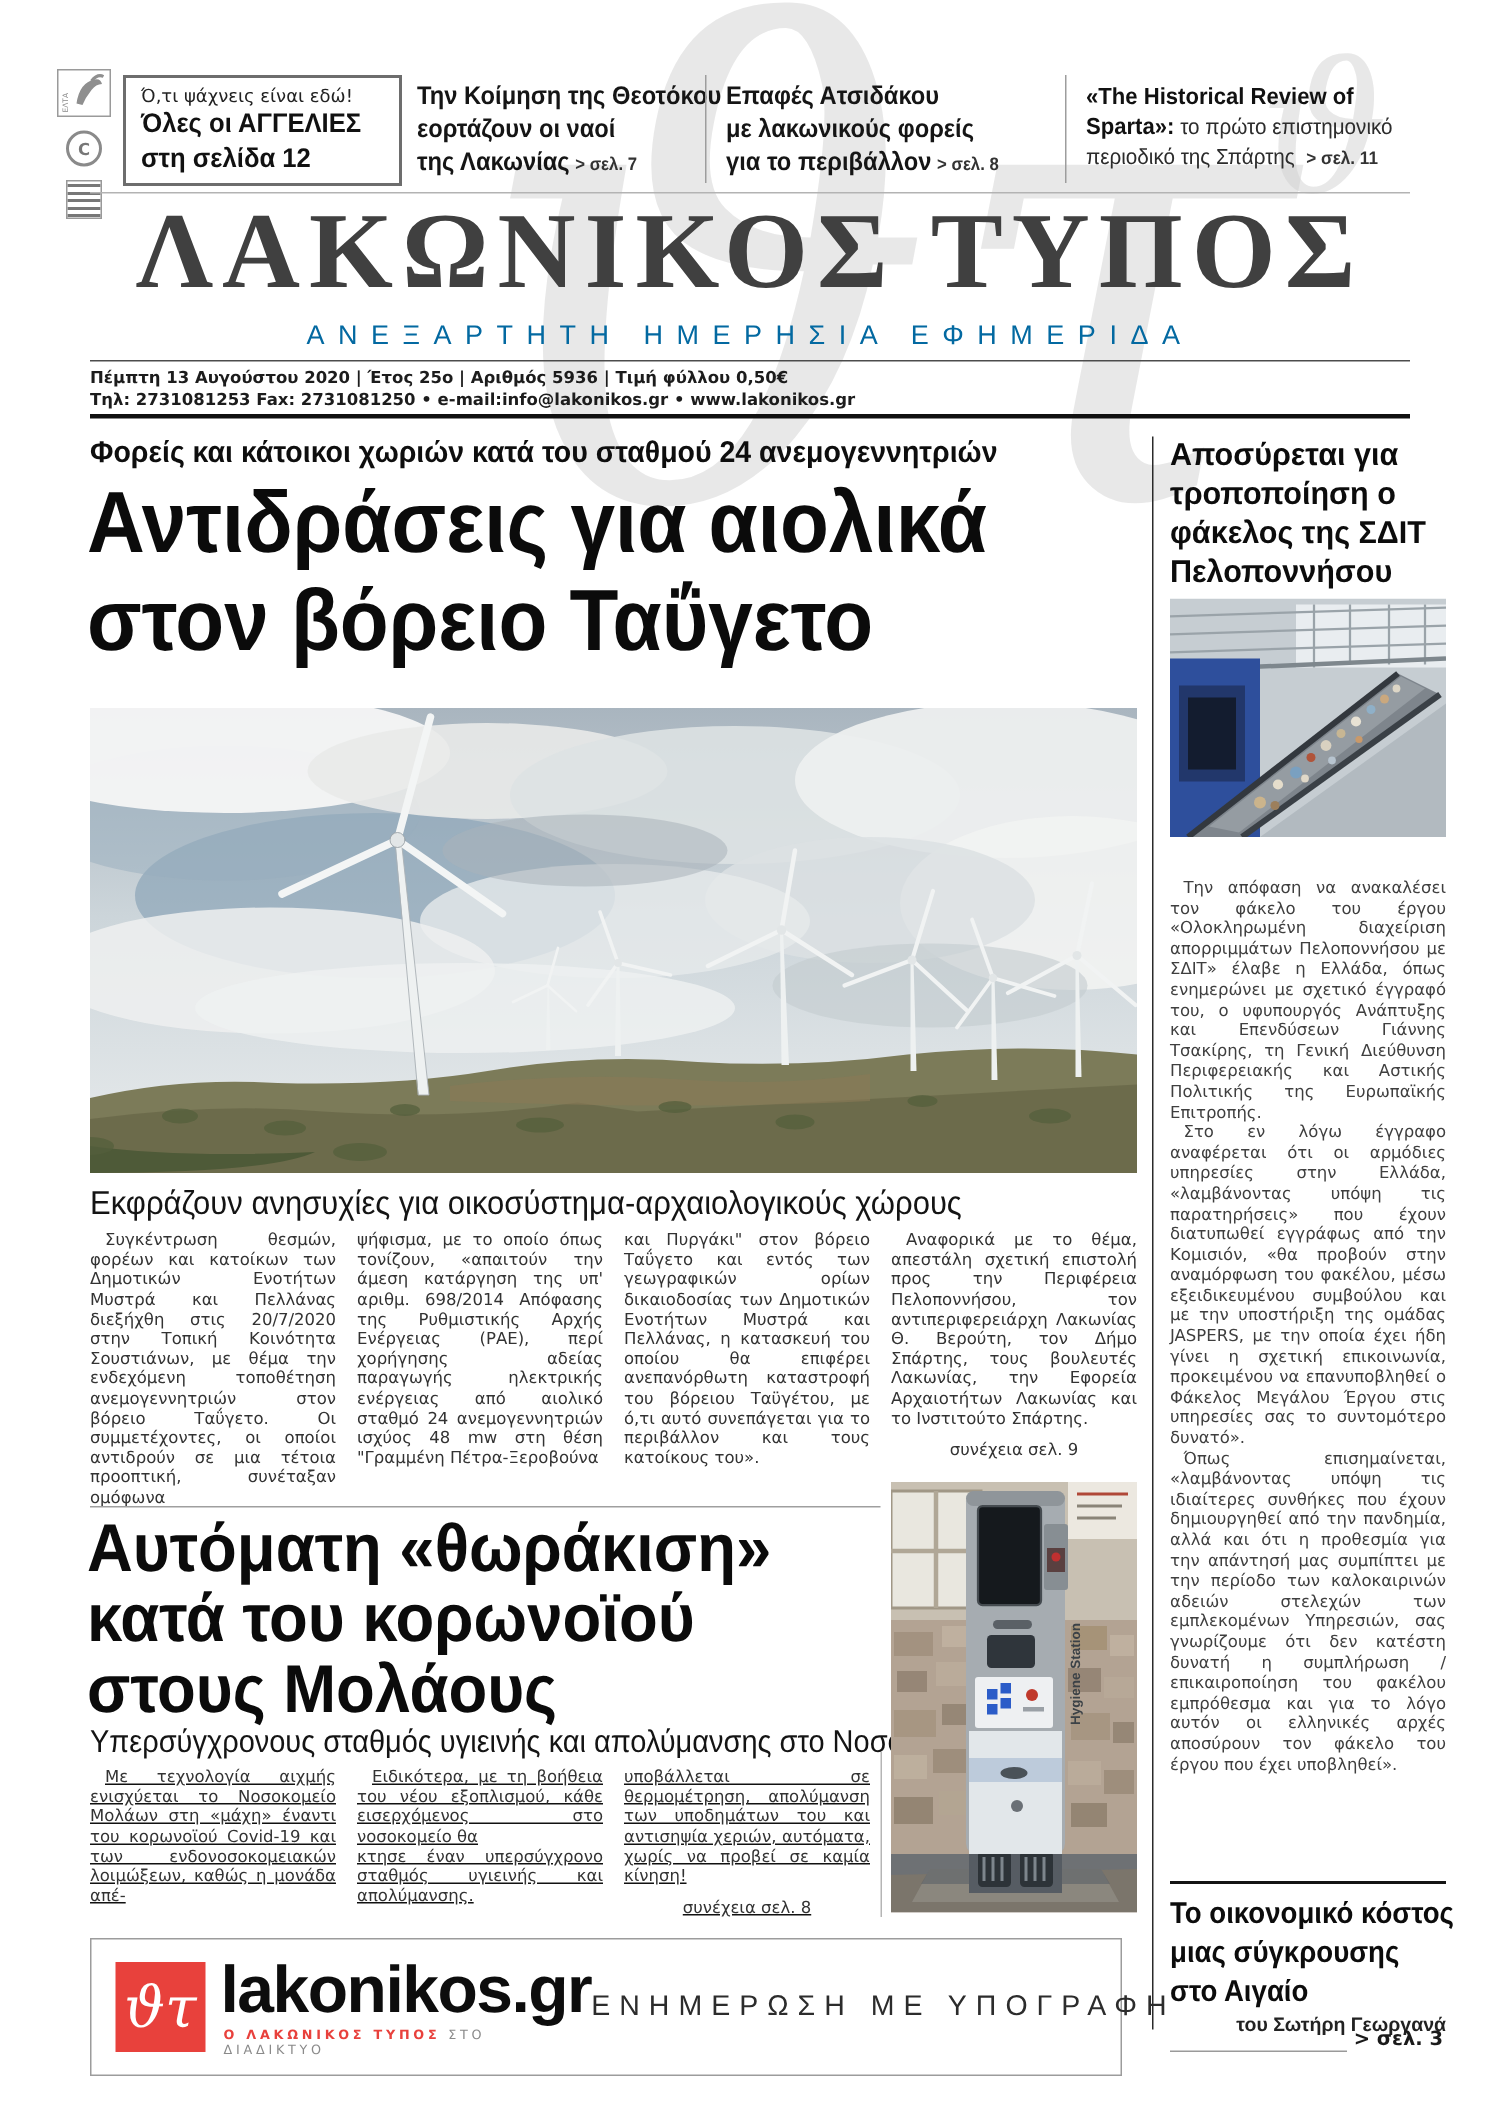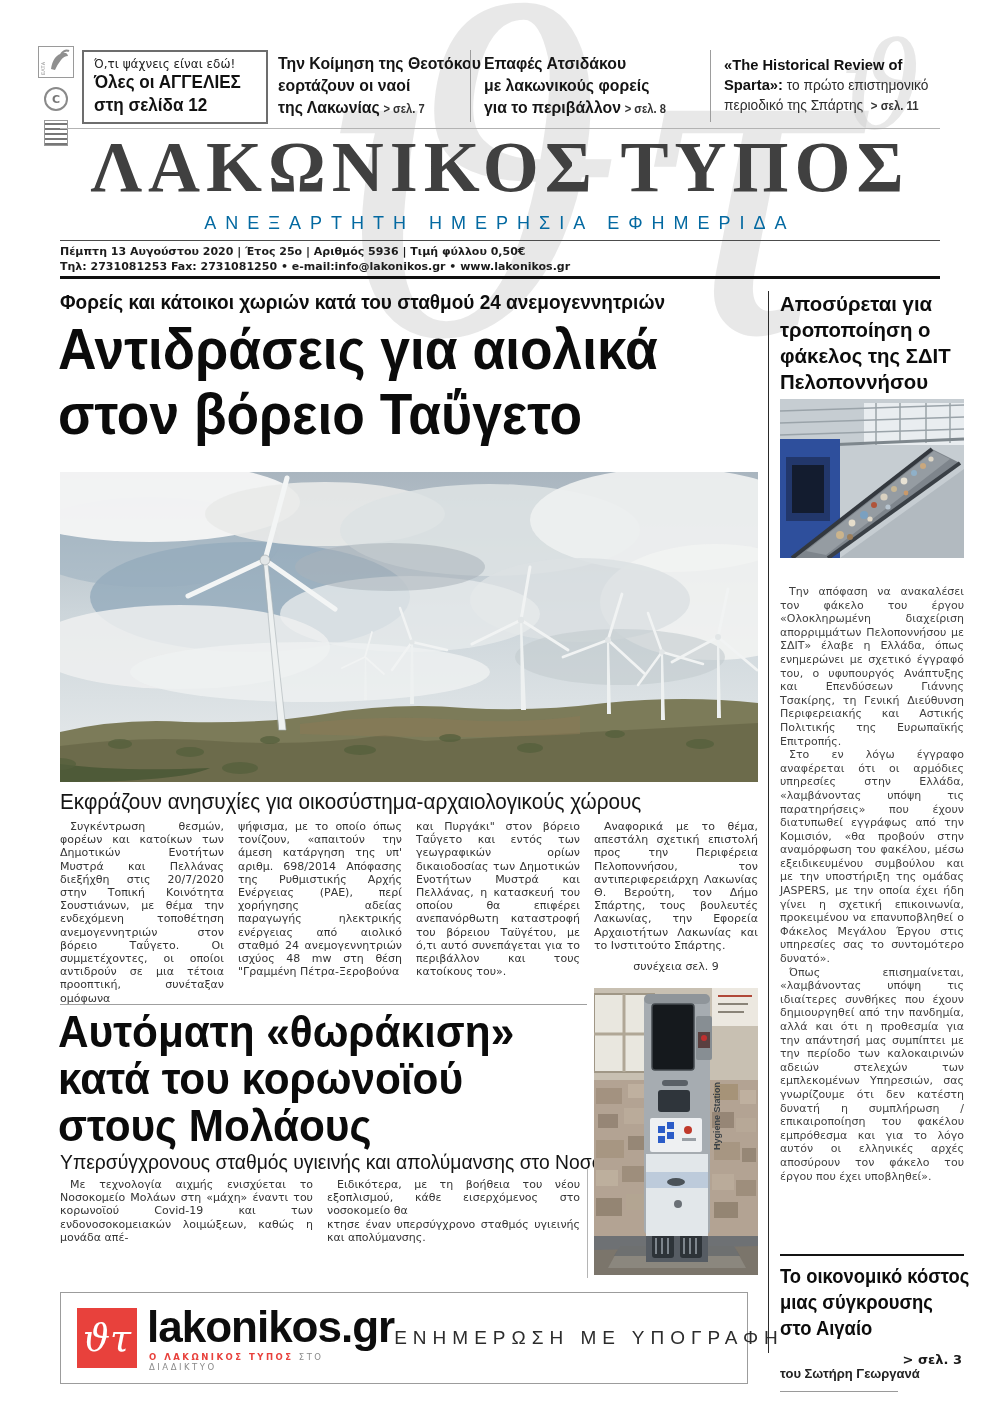--- a/index.html
+++ b/index.html
@@ -73,21 +73,21 @@
 
   .divider-lead { left:60px; top:1004px; width:527px; height:1px; background:#9f9f9f; }
 
   
   .headline2 { left:58px; top:1008px; font-family:"Liberation Sans",sans-serif; font-weight:bold;
       font-size:45px; line-height:47px; transform:scaleX(.94); transform-origin:left top;
       color:#0b0b0b; white-space:nowrap; }
   .subtitle2 { left:60px; top:1150px; font-family:"Liberation Sans",sans-serif; font-size:21px;
       transform:scaleX(.92); transform-origin:left top; white-space:nowrap; color:#141414; }
   .bodycols2 { left:60px; top:1178px; width:520px; height:100px; display:flex; gap:14px; }
-  .bodycols2 .col { flex:1 1 0; }
+  .bodycols2 .col { flex:1 1 0;text-decoration:underline; }
   .vline2 { left:587px; top:1168px; width:1px; height:110px; background:#b5b5b5; }
   .photo-kiosk { left:594px; top:988px; width:164px; height:287px; }
 
   
   .banner { left:60px; top:1292px; width:688px; height:92px; border:1px solid #9c9c9c;
       display:flex; align-items:center; padding:0 26px 0 16px; background:#fff; }
   .logo-square { width:60px; height:60px; background:#e8413c; display:flex; align-items:center;
       justify-content:center; flex:0 0 auto; }
   .logo-glyph { font-family:"DejaVu Serif",serif; font-style:italic; color:#fff; font-size:38px; line-height:1; }
   .site-block { margin-left:10px; display:flex; flex-direction:column; }
@@ -105,21 +105,21 @@
       font-weight:bold; font-size:21px; line-height:26px; transform:scaleX(.97); transform-origin:left top;
       color:#0c0c0c; }
   .photo-recycle { left:780px; top:399px; width:184px; height:159px; }
   .sb-body { left:780px; top:566px; width:184px;margin-top:19px; }
   .sb-body p { font-size:11px; line-height:13.6px; text-align:justify; color:#3f3f3f; text-indent:9px; }
   .sb-divider { left:780px; top:1254px; width:184px; height:2px; background:#141414; }
 
   .opinion { left:780px; top:1263px; width:184px; height:112px; }
   .op-line { font-family:"Liberation Sans",sans-serif; font-weight:bold; font-size:20px; line-height:26px;
       transform:scaleX(.92); transform-origin:left top; white-space:nowrap; color:#0c0c0c; }
-  .op-author { margin-top:25px; font-family:"Liberation Sans",sans-serif; font-weight:bold; font-size:13px; color:#222; }
+  .op-author { margin-top:1px; font-family:"Liberation Sans",sans-serif; font-weight:bold; font-size:13px; color:#222;text-align:right; }
   .op-underline { margin-top:10px; width:118px; height:1px; background:#9a9a9a; }
   .op-ref { position:absolute; right:2px; bottom:8px; font-weight:bold; font-size:13px; color:#1a1a1a; }
 </style>
 </head>
 <body>
 
 <div class="wm wm-big">ϑτ</div>
 <div class="wm wm-small">ϑ</div>
 
 <div class="layer">
@@ -301,20 +301,24 @@
   <div class="abs subtitle2">Υπερσύγχρονους σταθμός υγιεινής και απολύμανσης στο Νοσοκομείο</div>
 
   <div class="abs bodycols2">
     <div class="col">
         <p class="bodytext indent">Με τεχνολογία αιχμής ενισχύεται το Νοσοκομείο Μολάων στη «μάχη» έναντι του κορωνοϊού Covid-19 και των ενδονοσοκομειακών λοιμώξεων, καθώς η μονάδα απέ-</p>
       </div>
     <div class="col">
       <p class="bodytext indent">Ειδικότερα, με τη βοήθεια του νέου εξοπλισμού, κάθε εισερχόμενος στο νοσοκομείο θα</p>
       <p class="bodytext">κτησε έναν υπερσύγχρονο σταθμός υγιεινής και απολύμανσης.</p>
     </div>
+    <div class="col">
+      <p class="bodytext">υποβάλλεται σε θερμομέτρηση, απολύμανση των υποδημάτων του και αντισηψία χεριών, αυτόματα, χωρίς να προβεί σε καμία κίνηση!</p>
+      <div class="continuation">συνέχεια σελ. 8</div>
+    </div>
   </div>
 
   <div class="abs vline2"></div>
 
   <div class="abs photo-kiosk">
     <svg width="164" height="287" viewBox="0 0 164 287">
       <rect width="164" height="287" fill="#b3a393"></rect>
 
       <rect x="0" y="0" width="164" height="92" fill="#c8c0b2"></rect>
 

